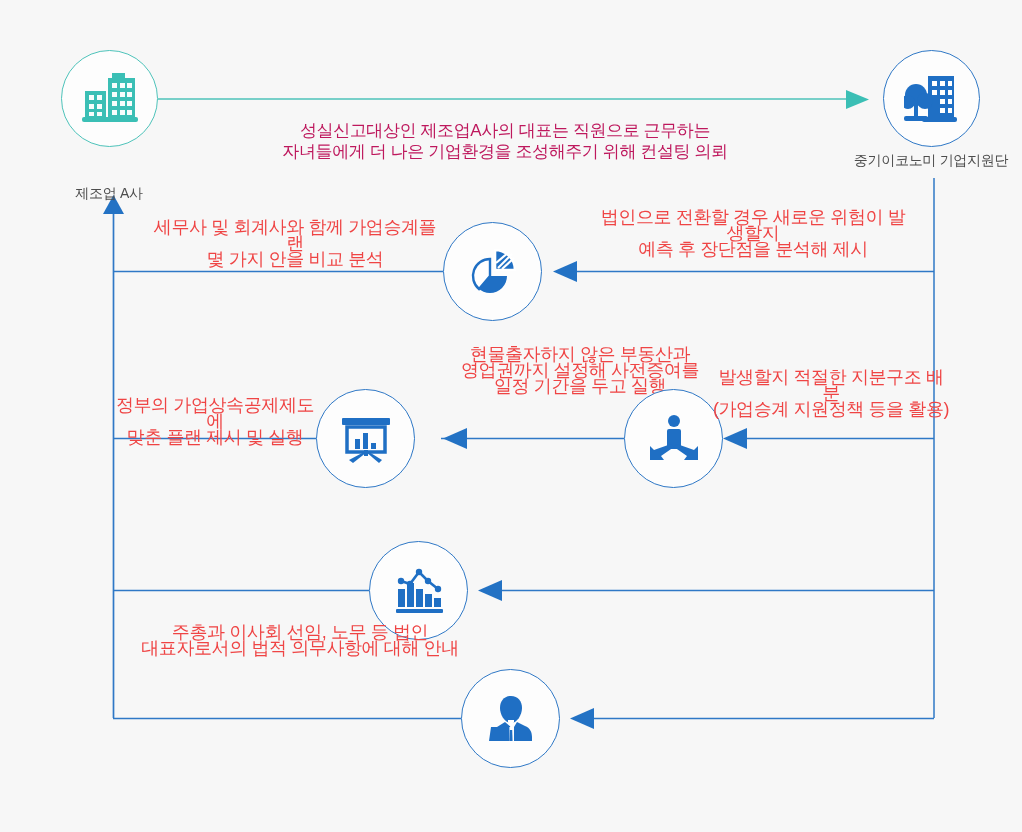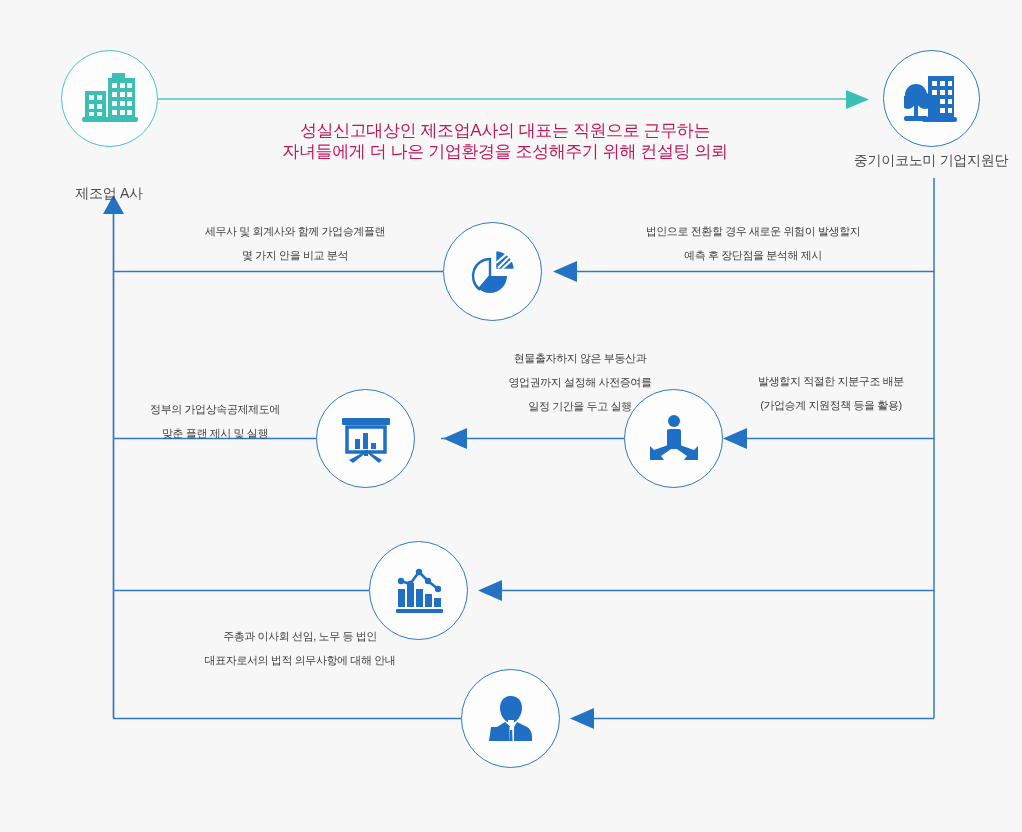--- a/index.html
+++ b/index.html
@@ -28,23 +28,23 @@
     text-align:center;
     color:#4d4d4d;
     font-size:14px;
     letter-spacing:-0.3px;
     white-space:nowrap;
   }
 
   .caption{
     position:absolute;
     text-align:center;
-    color:#404040;
-    font-size:11px;
-    line-height:24px;
+    color:#ef4444;
+    font-size:18px;
+    line-height:16px;
     letter-spacing:-0.4px;
     white-space:pre-line;
   }
   .caption.top-flow{color:#be185d;font-size:17px;line-height:21px;}
 </style>
 </head>
 <body>
 
 <div id="stage">
 
@@ -148,21 +148,21 @@
       <path d="M30 6 L30 26 L50 26 A20 20 0 0 0 30 6 Z" fill="#1f6fc4" stroke="#ffffff" stroke-width="2.6"></path>
       <g stroke="#ffffff" stroke-width="2.2">
         <line x1="33" y1="24" x2="47" y2="10"></line>
         <line x1="37" y1="25" x2="49" y2="14"></line>
         <line x1="31" y1="19" x2="44" y2="8"></line>
       </g>
     </svg>
   </div>
   <div class="caption" style="left:150px;top:219px;width:290px;">세무사 및 회계사와 함께 가업승계플랜
 몇 가지 안을 비교 분석</div>
-  <div class="caption" style="left:593px;top:219px;width:320px;">법인으로 전환할 경우 새로운 위험이 발생할지
+  <div class="caption" style="left:593px;top:209px;width:320px;">법인으로 전환할 경우 새로운 위험이 발생할지
 예측 후 장단점을 분석해 제시</div>
 
   <div class="node-circle node-blue" style="left:316px;top:389px;width:99px;height:99px;">
     <svg width="54" height="54" viewBox="0 0 54 54">
       <g fill="#1f6fc4">
         <rect x="3" y="6" width="48" height="7" rx="1"></rect>
         <rect x="8" y="15" width="38" height="25" fill="none" stroke="#1f6fc4" stroke-width="3.5"></rect>
         <rect x="16" y="27" width="5" height="10"></rect>
         <rect x="24" y="21" width="5" height="16"></rect>
         <rect x="32" y="31" width="5" height="6"></rect>

